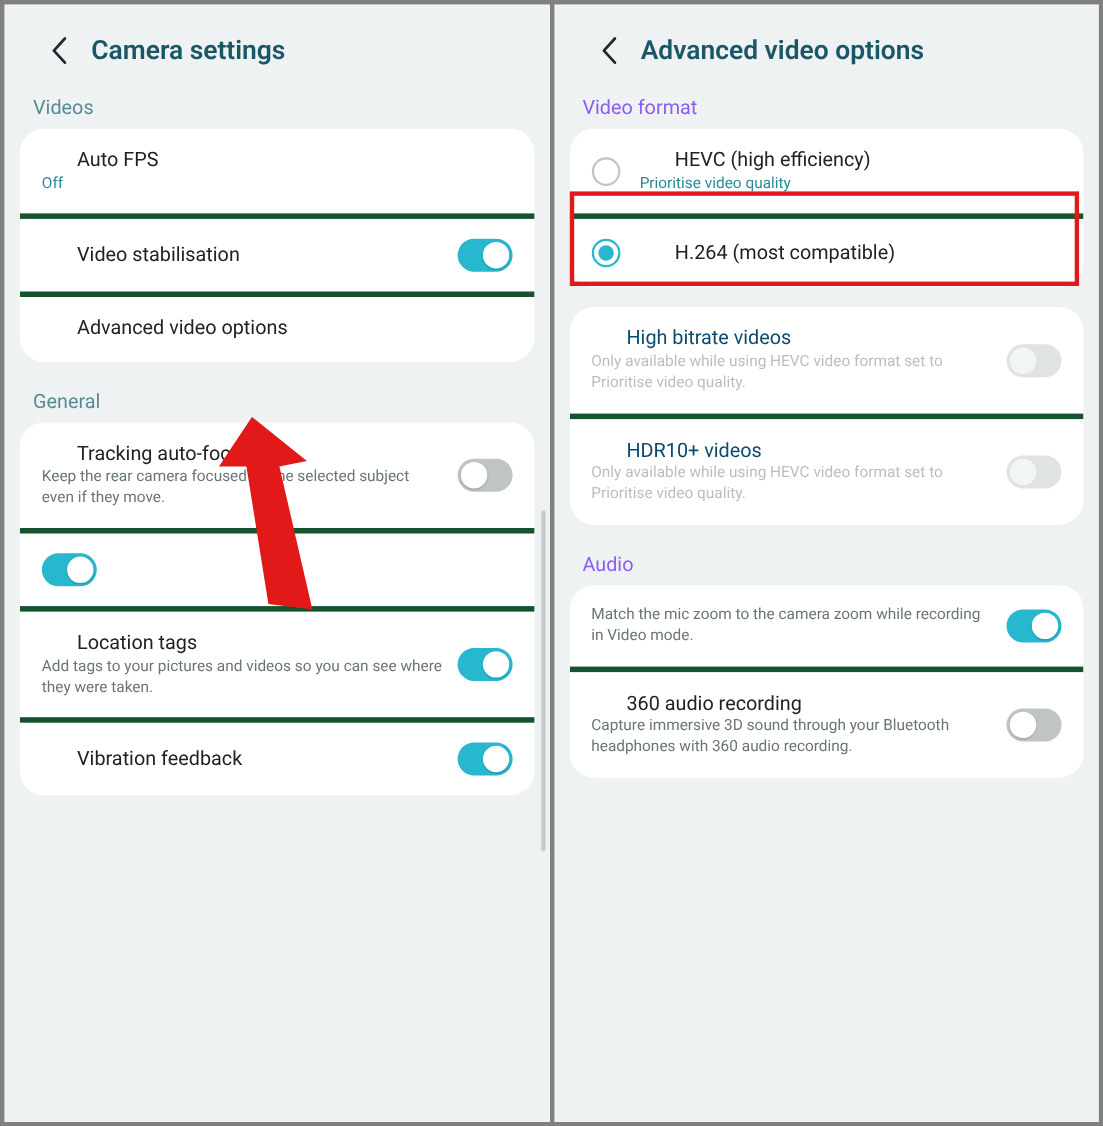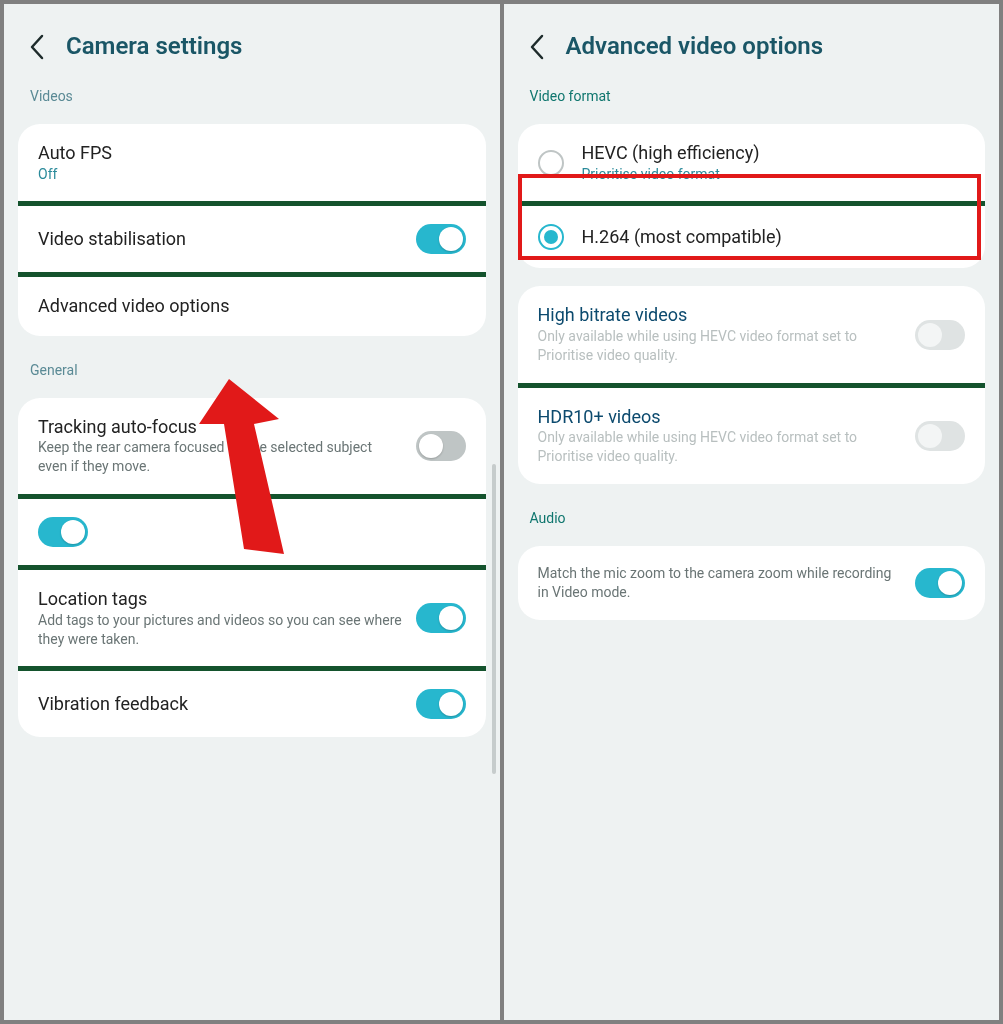--- a/index.html
+++ b/index.html
@@ -13,57 +13,58 @@
   padding: 4px;
 }
 .pane {
   flex: 1;
   background: #eef2f2;
   position: relative;
   overflow: hidden;
 }
 .header {
   display: flex;
-  align-items: flex-end;
+  align-items: center;
   padding: 28px 20px 20px 20px;
+  margin-left: 17px;
 }
 .back-icon {
   width: 26px;
   height: 26px;
   display: flex;
   align-items: center;
   justify-content: center;
   margin-right: 16px;
 }
 .header-title {
   font-size: 24px;
   font-weight: 600;
   color: #1a5666;
 }
 .section-label {
-  font-size: 14px;
+  font-size: 18px;
   color: #5a8a95;
-  padding: 8px 26px 20px 26px;
-}
-.section-label.dim { color: #0f766e; }
+  padding: 8px 26px 8px 26px;
+}
+.section-label.dim { color: #8b5cf6; }
 .card {
   background: #fff;
   border-radius: 22px;
   margin: 0 14px 18px 14px;
   overflow: hidden;
 }
 .row {
   display: flex;
   align-items: center;
   padding: 18px 20px;
   min-height: 62px;
 }
 .row + .row { border-top: 5px solid #14532d; }
 .row-text { flex: 1; padding-right: 12px; }
-.row-title { font-size: 18px; color: #222; line-height: 1.25; }
+.row-title { font-size: 18px; color: #222; line-height: 1.25; margin-left: 32px; }
 .row-sub { font-size: 14px; color: #6a7575; margin-top: 0; line-height: 1.35; }
 .row-sub.teal { color: #2a8a9a; }
 .row.disabled .row-title { color: #0c4a6e; }
 .row.disabled .row-sub { color: #b8bfbf; }
 
 
 .toggle {
   width: 50px; height: 30px; border-radius: 30px; position: relative; flex-shrink: 0;
 }
 .toggle .knob {
@@ -187,21 +188,21 @@
     </div>
     <div class="header-title">Advanced video options</div>
   </div>
 
   <div class="section-label dim">Video format</div>
   <div class="card">
     <div class="row">
       <div class="radio"></div>
       <div class="row-text">
         <div class="row-title">HEVC (high efficiency)</div>
-        <div class="row-sub teal">Prioritise video format</div>
+        <div class="row-sub teal">Prioritise video quality</div>
       </div>
     </div>
     <div class="row">
       <div class="radio selected">
           <div class="dot"></div>
         </div>
       <div class="row-text">
         <div class="row-title">H.264 (most compatible)</div>
       </div>
     </div>
@@ -231,16 +232,25 @@
   <div class="section-label dim">Audio</div>
   <div class="card">
     <div class="row">
       <div class="row-text">
         <div class="row-sub">Match the mic zoom to the camera zoom while recording in Video mode.</div>
       </div>
       <div class="toggle on">
           <div class="knob"></div>
         </div>
     </div>
+    <div class="row">
+      <div class="row-text">
+        <div class="row-title">360 audio recording</div>
+        <div class="row-sub">Capture immersive 3D sound through your Bluetooth headphones with 360 audio recording.</div>
+      </div>
+      <div class="toggle off">
+          <div class="knob"></div>
+        </div>
+    </div>
   </div>
 
   <div class="highlight-box" style="left:14px; top:170px; width:463px; height:86px;"></div>
 </div>
 
 </body></html>

